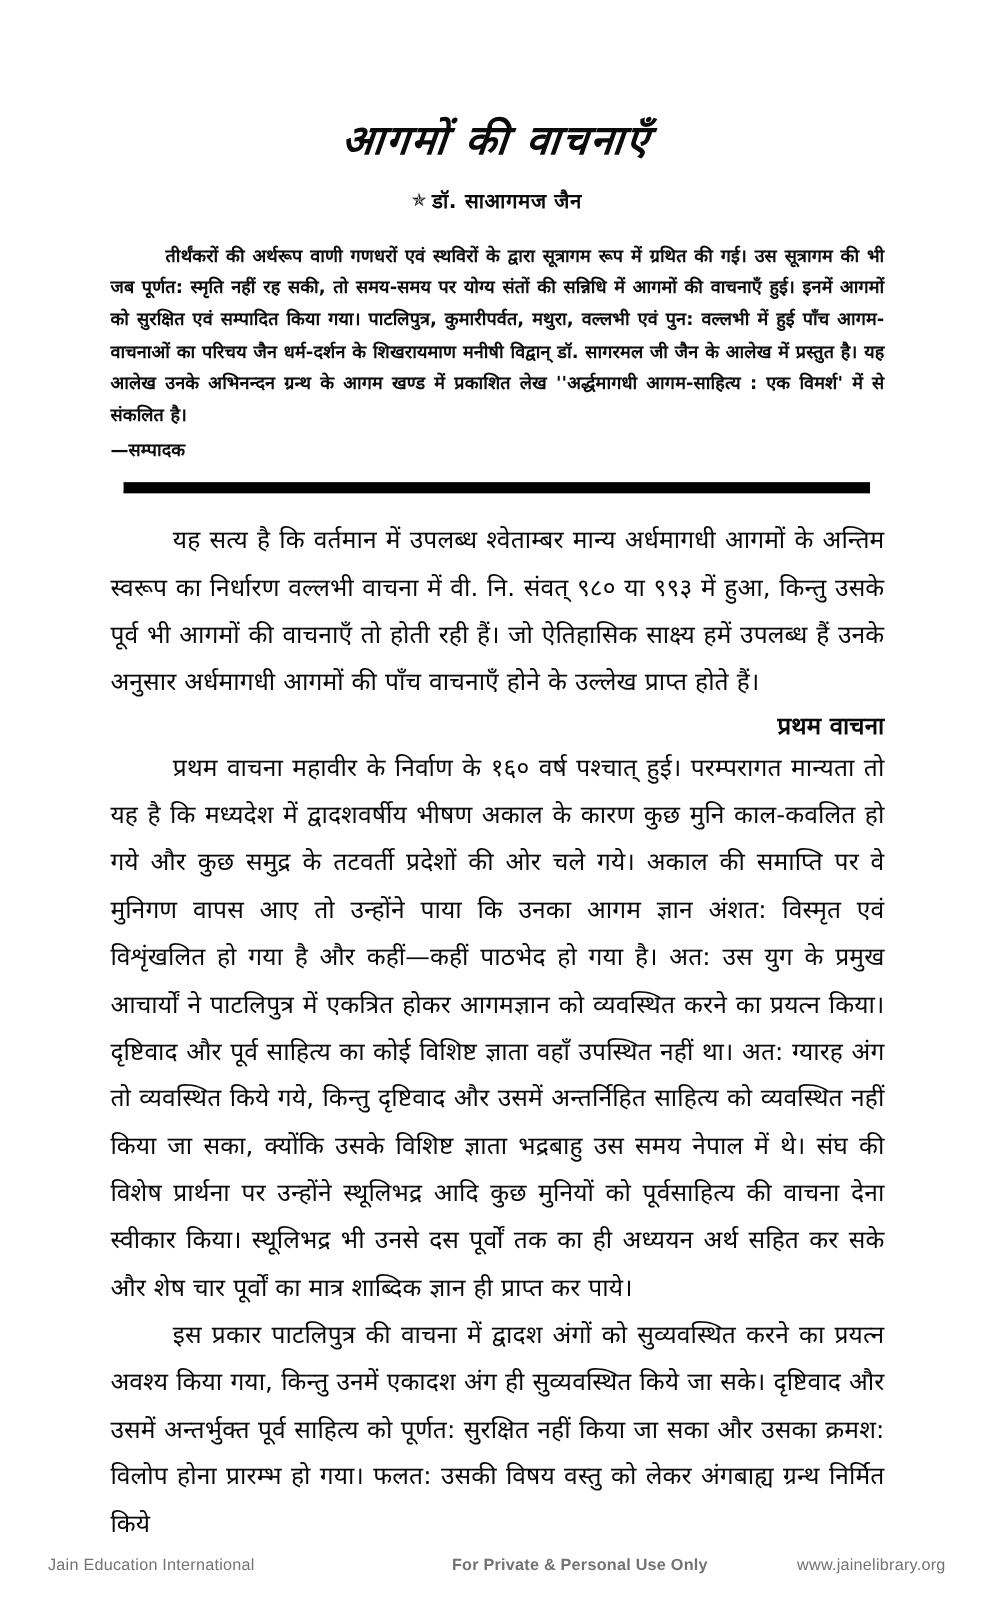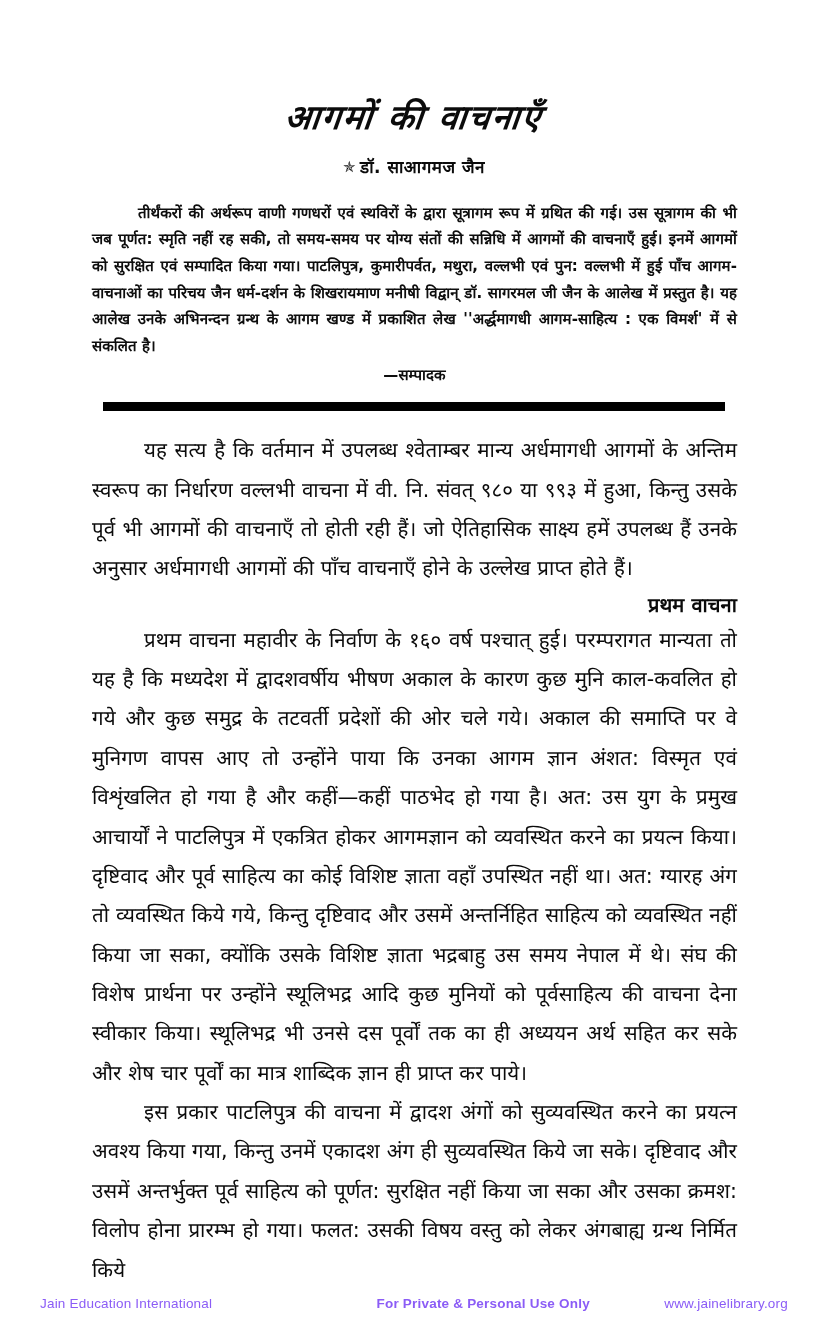--- a/index.html
+++ b/index.html
@@ -71,21 +71,21 @@
     color: #0d0d0d;
     letter-spacing: 0.1px;
   }
   .intro p {
     margin: 0;
     text-indent: 46px;
   }
   .editor-credit {
     display: block;
     margin-top: 2px;
-    text-align: center;
+    text-align: left;
     text-indent: 0;
     font-weight: 700;
   }
 
   
   .divider {
     margin: 14px auto 0 auto;
     width: 622px;
     height: 6px;
     background: #000000;
@@ -124,21 +124,21 @@
     position: absolute;
     left: 0;
     right: 0;
     top: 1296px;
     display: flex;
     justify-content: space-between;
     padding: 0 40px;
     box-sizing: border-box;
     font-family: "Liberation Sans", sans-serif;
     font-size: 13.5px;
-    color: #8b5cf6;
+    color: #737373;
     letter-spacing: 0.2px;
   }
   .footer span { white-space: nowrap; }
   .footer .f-left   { flex: 0 0 auto; }
   .footer .f-center { flex: 0 0 auto; margin-left: 90px; font-weight: bold; }
   .footer .f-right  { flex: 0 0 auto; }
 </style>
 </head>
 <body>
 

